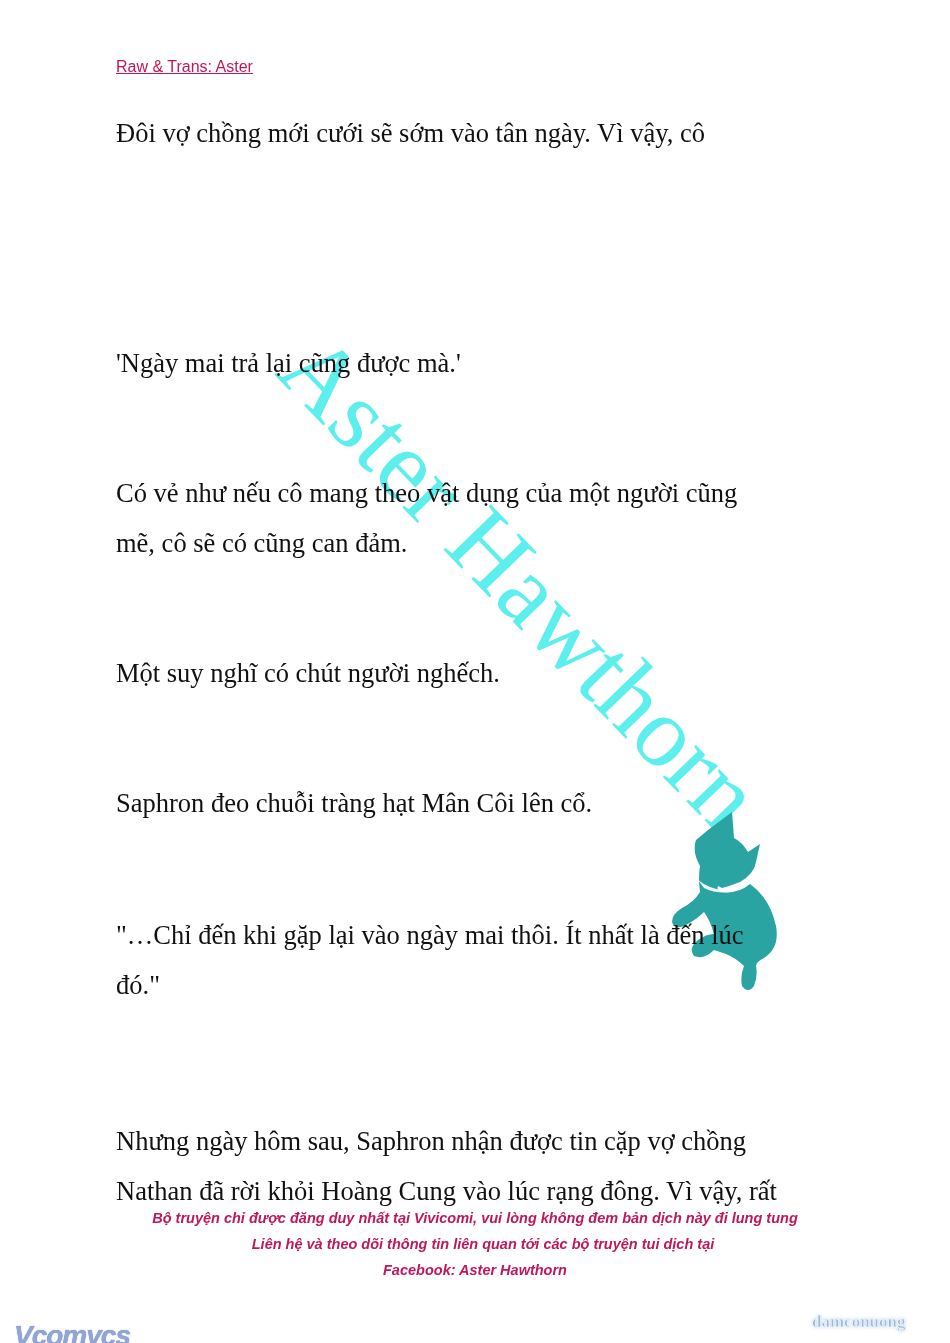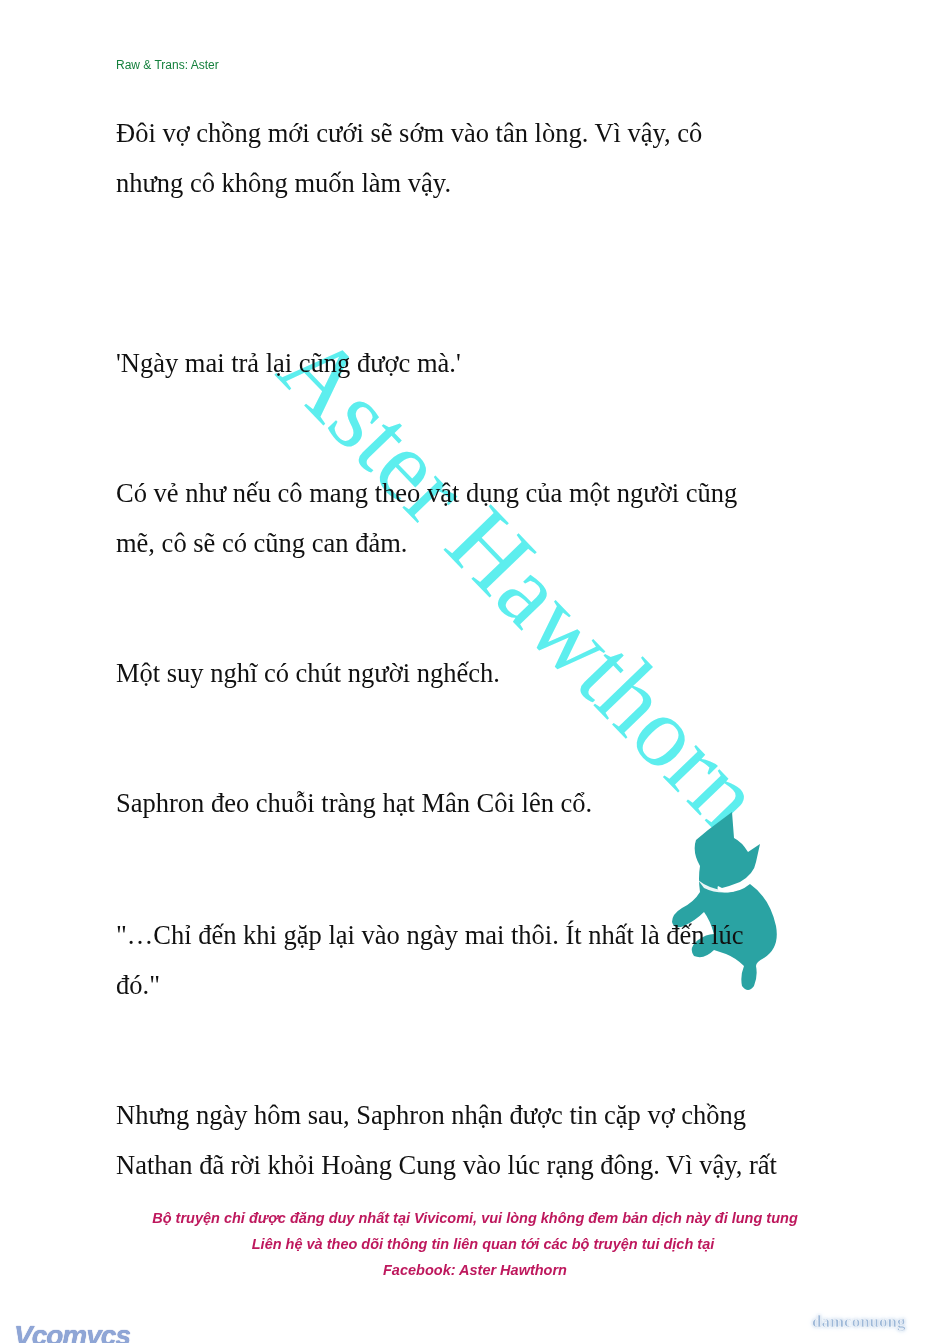--- a/index.html
+++ b/index.html
@@ -17,23 +17,24 @@
     position: absolute;
     left: 0; top: 0;
     width: 950px; height: 1343px;
     background: #ffffff;
   }
   .header {
     position: absolute;
     left: 116px;
     top: 58px;
     font-family: "Liberation Sans", sans-serif;
-    font-size: 12px;
-    color: #15803d;
+    font-size: 16px;
+    color: #be185d;
     white-space: nowrap;
+    text-decoration: underline;
   }
   .para {
     position: absolute;
     left: 116px;
     width: 740px;
     font-family: "Liberation Serif", serif;
     font-size: 26.5px;
     line-height: 50px;
     color: #111111;
     white-space: nowrap;
@@ -103,22 +104,21 @@
 </head>
 <body>
 
 <div class="page">
 
   <div class="header">Raw &amp; Trans: Aster</div>
 
   <div class="watermark">Aster Hawthorn</div>
 
   <div class="para" style="top:108px;">
-    <span class="line">Đôi vợ chồng mới cưới sẽ sớm vào tân lòng. Vì vậy, cô</span>
-    <span class="line">nhưng cô không muốn làm vậy.</span>
+    <span class="line">Đôi vợ chồng mới cưới sẽ sớm vào tân ngày. Vì vậy, cô</span>
   </div>
 
   <div class="para" style="top:338px;">
     <span class="line">'Ngày mai trả lại cũng được mà.'</span>
   </div>
 
   <div class="para" style="top:468px;">
     <span class="line">Có vẻ như nếu cô mang theo vật dụng của một người cũng</span>
     <span class="line">mẽ, cô sẽ có cũng can đảm.</span>
   </div>
@@ -129,21 +129,21 @@
 
   <div class="para" style="top:778px;">
     <span class="line">Saphron đeo chuỗi tràng hạt Mân Côi lên cổ.</span>
   </div>
 
   <div class="para" style="top:910px;">
     <span class="line">"…Chỉ đến khi gặp lại vào ngày mai thôi. Ít nhất là đến lúc</span>
     <span class="line">đó."</span>
   </div>
 
-  <div class="para" style="top:1090px;">
+  <div class="para" style="top:1116px;">
     <span class="line">Nhưng ngày hôm sau, Saphron nhận được tin cặp vợ chồng</span>
     <span class="line">Nathan đã rời khỏi Hoàng Cung vào lúc rạng đông. Vì vậy, rất</span>
   </div>
 
   <svg class="cat" viewBox="0 0 130 185" xmlns="http://www.w3.org/2000/svg">
     <path fill="#2aa3a3" d="
       M48 22 L72 4 L74 30
       Q82 34 88 44 L100 36 L96 54
       Q94 66 80 74
       Q70 78 62 80

